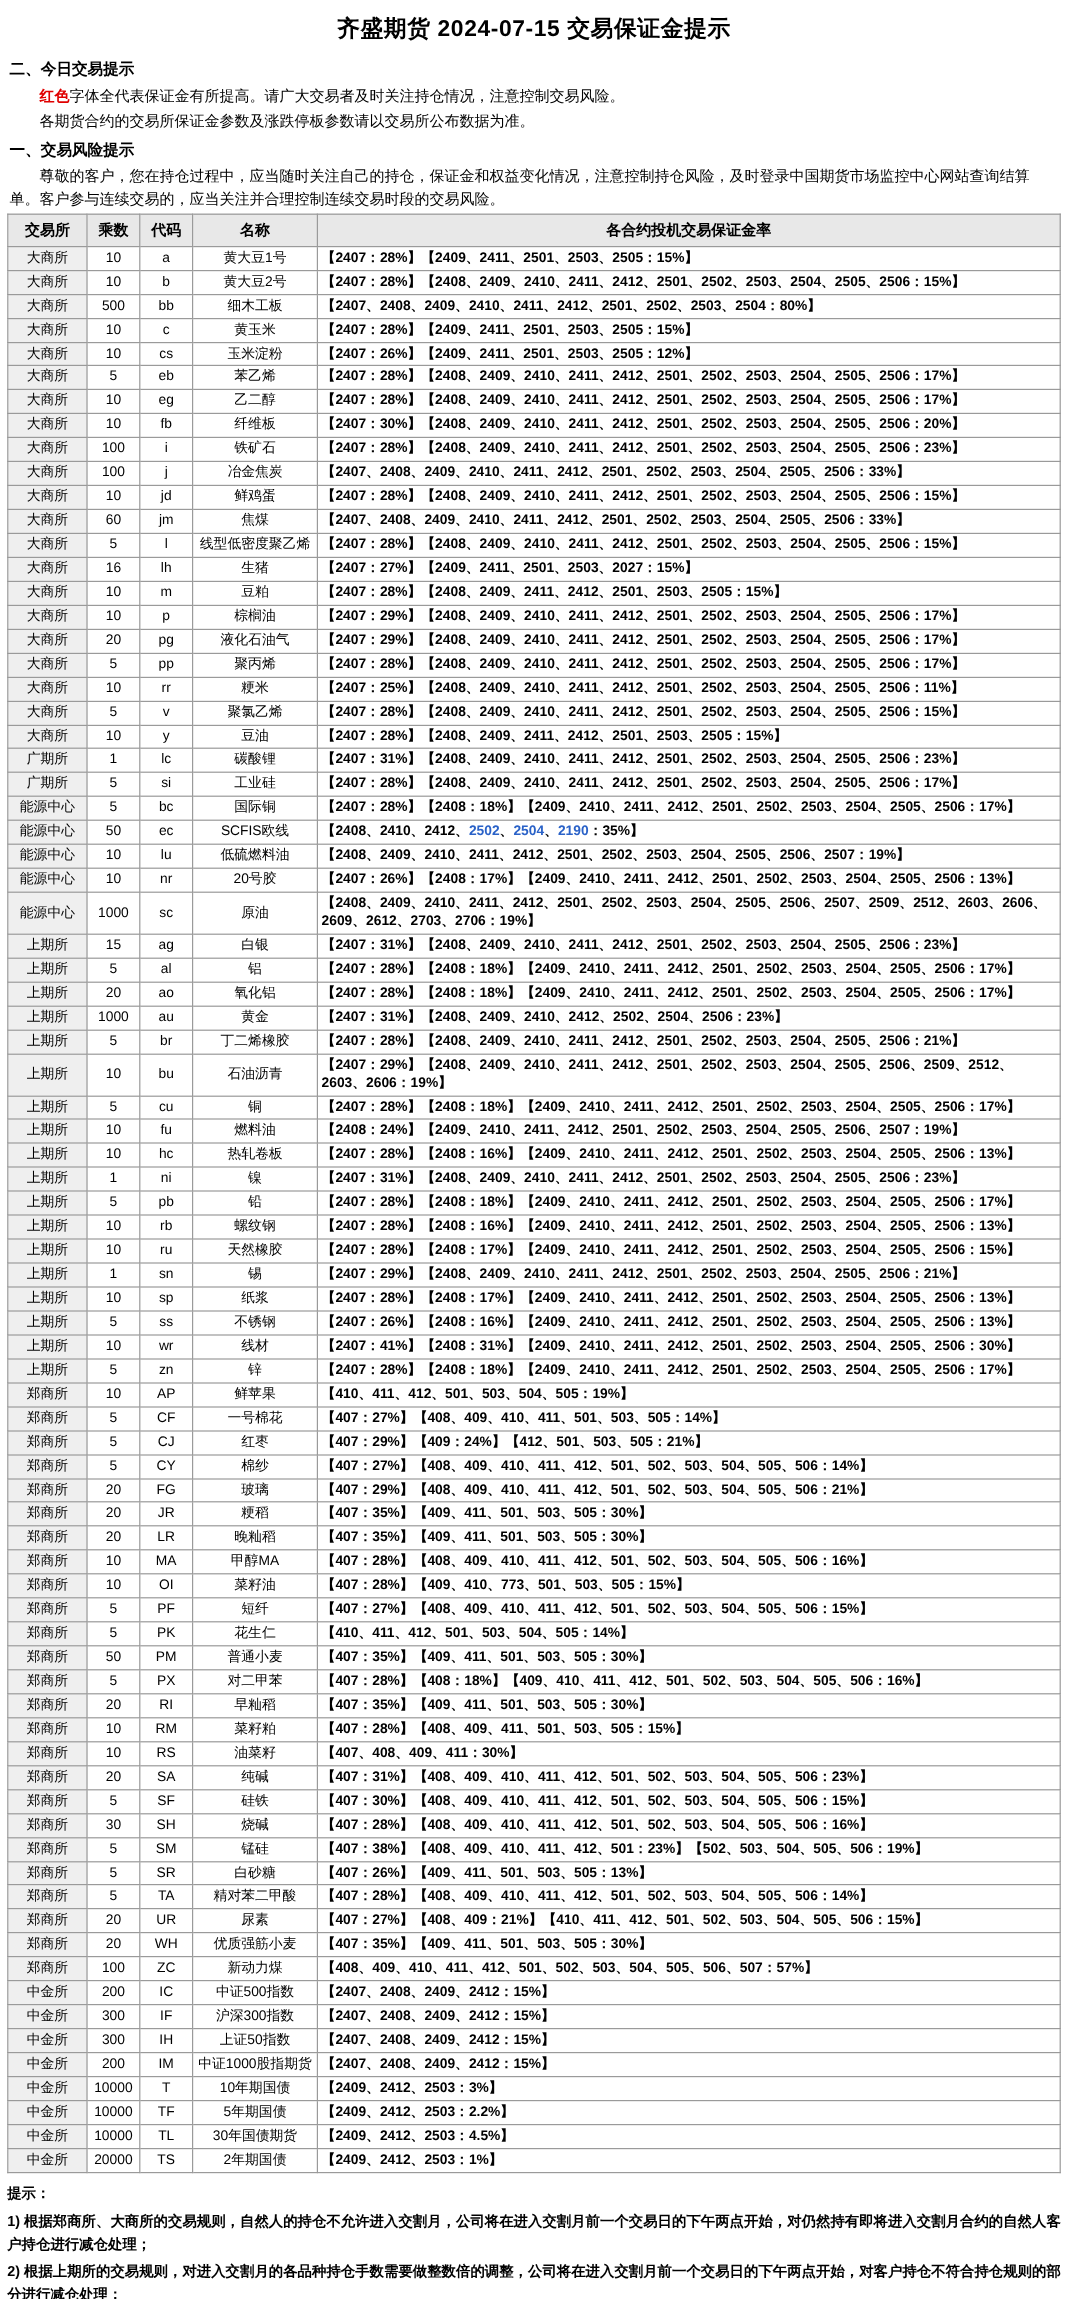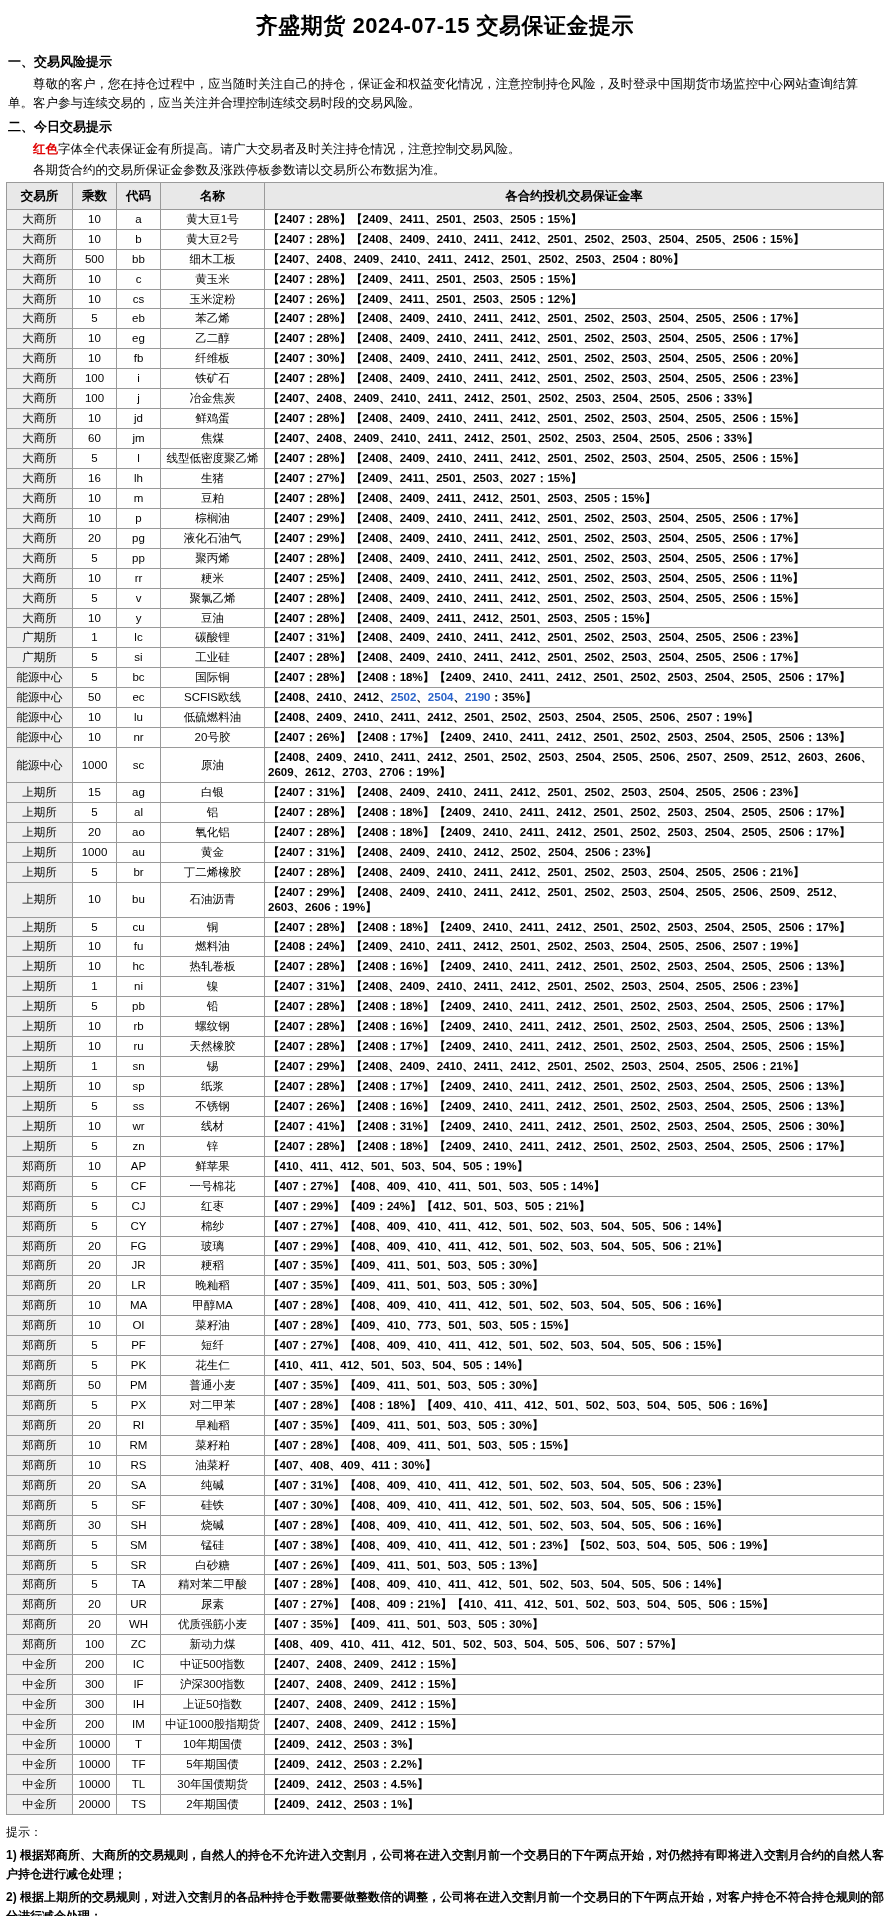--- a/index.html
+++ b/index.html
@@ -11,21 +11,21 @@
     font-size: 12px;
     color: #000;
     width: 890px;
   }
   .page {
     width: 890px;
     padding: 4px 6px 10px 6px;
   }
   .doc-title {
     text-align: center;
-    font-size: 22px;
+    font-size: 19px;
     font-weight: bold;
     padding: 7px 0 9px 0;
     letter-spacing: 0.5px;
   }
   .section-head {
     font-size: 13px;
     font-weight: bold;
     padding: 3px 0 3px 2px;
   }
   .para {
@@ -60,40 +60,40 @@
   .c-code { width: 44px;  text-align: center; }
   .c-name { width: 104px; text-align: center; }
   .c-rate { text-align: left; padding-left: 5px; }
   .rate-bold { font-weight: bold; }
   .blue { color: #2a62c8; }
   .notes {
     margin-top: 8px;
     font-size: 12px;
     line-height: 1.6;
   }
-  .notes .nh { font-weight: normal; padding-bottom: 2px; }
+  .notes .nh { font-weight: bold; padding-bottom: 2px; }
   .notes p { margin: 0; padding: 2px 0; }
   .nb { font-weight: bold; }
 </style>
 </head>
 <body>
 
 <div class="page">
 
   <div class="doc-title">齐盛期货 2024-07-15 交易保证金提示</div>
 
   <div>
-    <div class="section-head">一、交易风险提示</div>
-    <div class="para">尊敬的客户，您在持仓过程中，应当随时关注自己的持仓，保证金和权益变化情况，注意控制持仓风险，及时登录中国期货市场监控中心网站查询结算单。客户参与连续交易的，应当关注并合理控制连续交易时段的交易风险。</div>
-  </div>
-
-  <div>
     <div class="section-head">二、今日交易提示</div>
     <div class="para"><span class="red">红色</span><span>字体全代表保证金有所提高。请广大交易者及时关注持仓情况，注意控制交易风险。</span></div>
     <div class="para">各期货合约的交易所保证金参数及涨跌停板参数请以交易所公布数据为准。</div>
+  </div>
+
+  <div>
+    <div class="section-head">一、交易风险提示</div>
+    <div class="para">尊敬的客户，您在持仓过程中，应当随时关注自己的持仓，保证金和权益变化情况，注意控制持仓风险，及时登录中国期货市场监控中心网站查询结算单。客户参与连续交易的，应当关注并合理控制连续交易时段的交易风险。</div>
   </div>
 
   <table class="main">
     <thead>
       <tr>
         <th class="c-ex">交易所</th>
         <th class="c-mul">乘数</th>
         <th class="c-code">代码</th>
         <th class="c-name">名称</th>
         <th class="c-rate">各合约投机交易保证金率</th>

